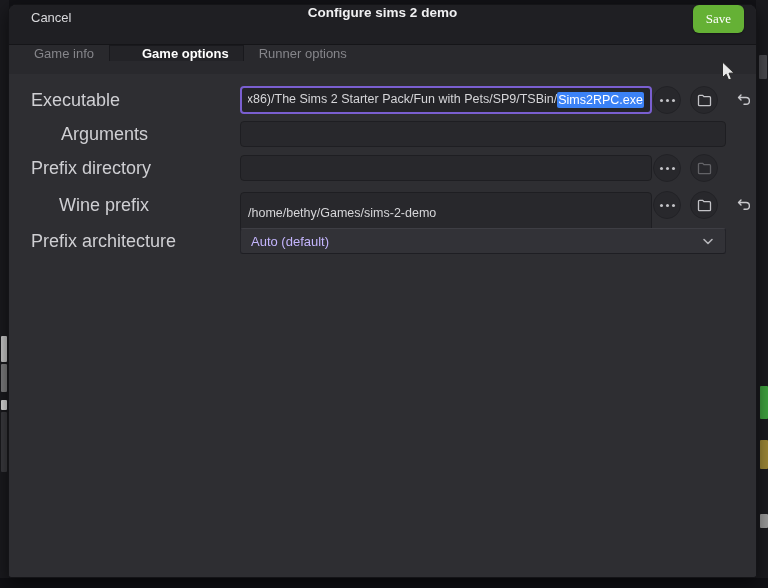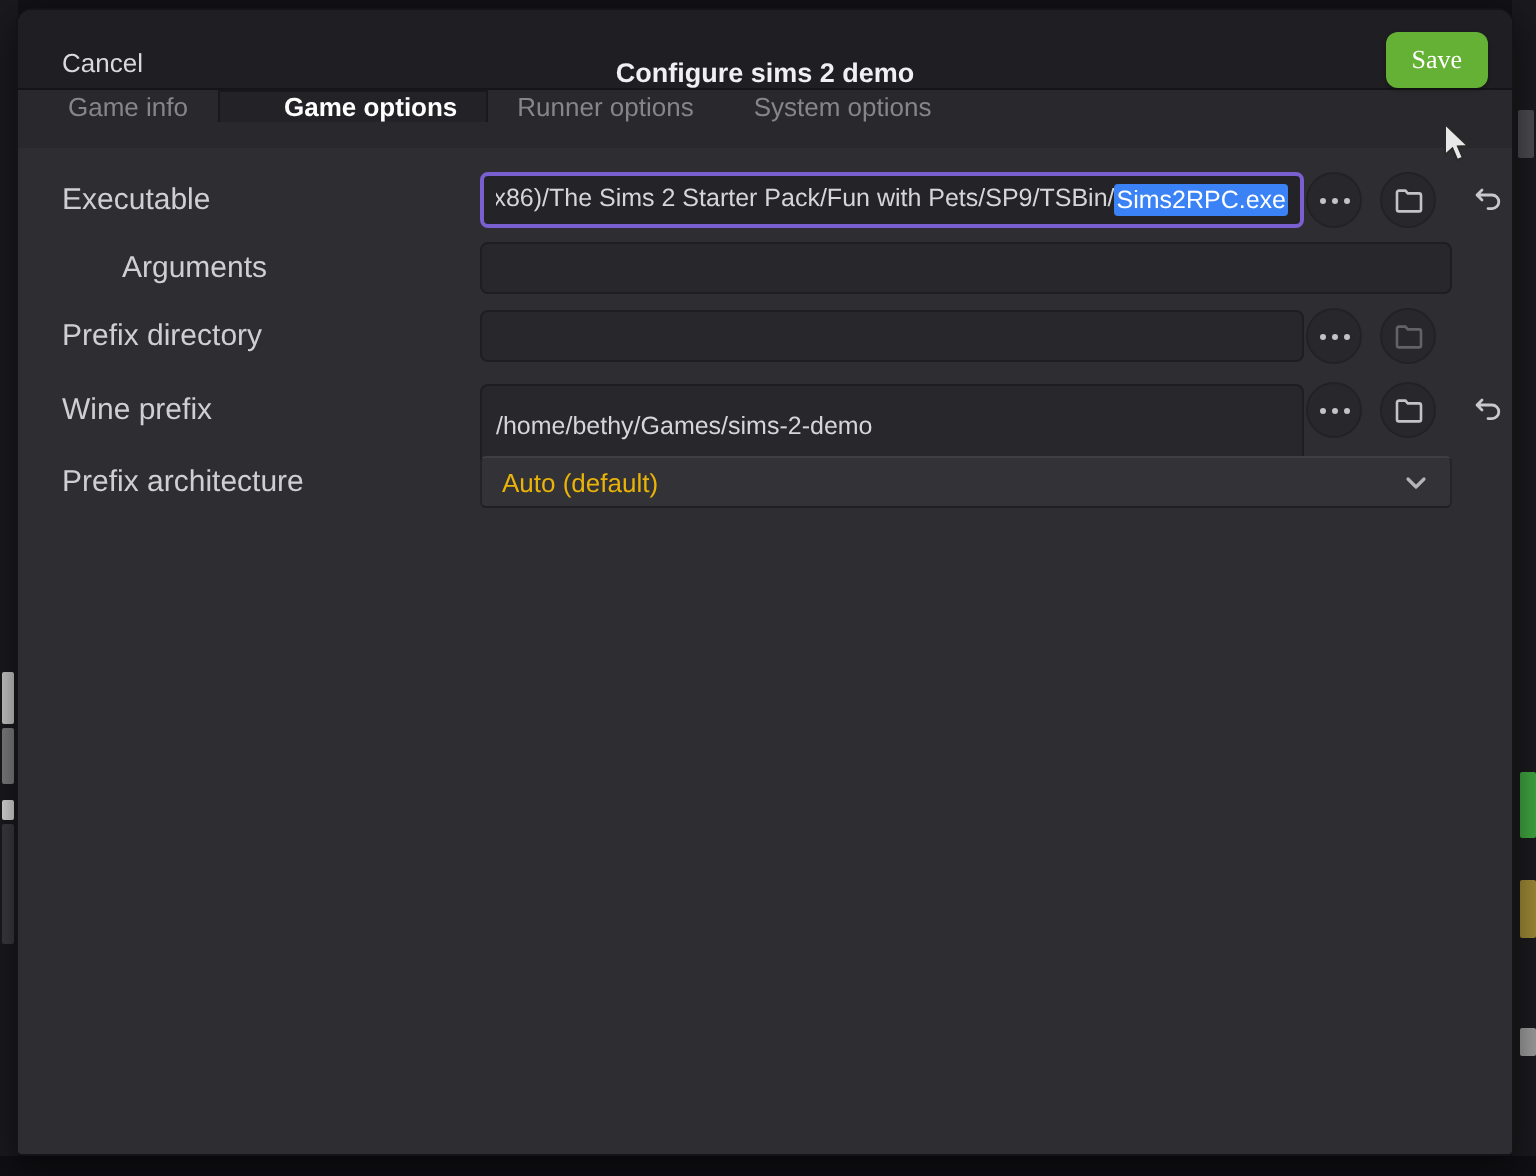--- a/index.html
+++ b/index.html
@@ -24,21 +24,21 @@
     background: #2e2e32;
     border: 1px solid #141417;
     border-radius: 8px 8px 3px 3px;
     box-shadow: 0 6px 18px rgba(0,0,0,.55);
     overflow: hidden;
   }
   .headerbar {
     position: relative; height: 40px;
     background: #1f1f23;
     border-bottom: 1px solid #151518;
-    display: flex; align-items: flex-end;
+    display: flex; align-items: flex-start;
     padding: 0 12px;
   }
   .cancel-btn {
     color: #d9d9dc; font-size: 13px;
     padding: 5px 10px; border-radius: 5px; cursor: pointer;
     background: transparent; border: none;
     font-family: inherit;
   }
   .hb-title {
     position: absolute; left: 0; right: 0; text-align: center;
@@ -73,21 +73,21 @@
     border-color: #19191d;
     color: #ffffff;
     font-weight: bold;
     padding-left: 32px;
   }
 
   
   .content { position: relative; height: calc(100% - 70px); background: #2e2e32; }
   .row-label {
     position: absolute; left: 22px;
-    color: #cfcfd3; font-size: 15px;
+    color: #cfcfd3; font-size: 18px;
     transform: translateY(-50%);
     white-space: nowrap;
   }
   .field {
     position: absolute;
     background: #28282c;
     border: 1px solid #1e1e22;
     border-radius: 4px;
     font-size: 12.5px; color: #d6d6d9;
     display: flex; align-items: center;
@@ -104,21 +104,21 @@
     background: #3b82f6; color: #ffffff;
     border-radius: 2px; padding: 1px 1px;
   }
   .combo {
     position: absolute;
     background: #323237;
     border: 1px solid #232328;
     border-top-color: #3e3e44;
     border-bottom-color: #1e1e23;
     border-radius: 3px;
-    font-size: 13px; color: #eab308;
+    font-size: 13px; color: #c4b5fd;
     display: flex; align-items: center;
     padding: 0 10px; cursor: pointer;
   }
   .combo .chev { margin-left: auto; display: flex; }
 
   .circle-btn {
     position: absolute; width: 28px; height: 28px;
     border-radius: 50%;
     background: #28282c;
     border: 1px solid #222226;
@@ -161,21 +161,20 @@
     <div class="headerbar">
       <button class="cancel-btn">Cancel</button>
       <div class="hb-title">Configure sims 2 demo</div>
       <button class="save-btn">Save</button>
     </div>
 
     <div class="tabbar">
       <div class="tab">Game info</div>
       <div class="tab active">Game options</div>
       <div class="tab">Runner options</div>
-      <div class="tab">System options</div>
     </div>
 
     <div class="content">
 
       <div class="row-label" style="top:26px;">Executable</div>
       <div class="field focused" style="left:231px;top:12px;width:412px;height:28px;">
         <div class="scroll-end">
           <span>iles (x86)/The Sims 2 Starter Pack/Fun with Pets/SP9/TSBin/</span>
             <span class="sel">Sims2RPC.exe</span>
         </div>
@@ -213,21 +212,21 @@
             <i></i>
             <i></i>
           </span>
       </button>
       <button class="circle-btn disabled" style="left:681px;top:80px;">
         <svg width="15" height="13" viewBox="0 0 15 13">
           <path d="M1.5 3.5 v-1.2 a1 1 0 0 1 1-1 h3.2 l1.2 1.4 h5.6 a1 1 0 0 1 1 1 v7 a1 1 0 0 1 -1 1 h-10 a1 1 0 0 1 -1-1 z" fill="none" stroke="#c3c3c7" stroke-width="1.3"></path>
         </svg>
       </button>
 
-      <div class="row-label" style="top:131px;">Wine prefix</div>
+      <div class="row-label" style="top:131px;margin-left:28px;">Wine prefix</div>
       <div class="field" style="left:231px;top:118px;width:412px;height:42px;">
         <span>/home/bethy/Games/sims-2-demo</span>
       </div>
       <button class="circle-btn" style="left:644px;top:117px;">
         <span class="dots">
             <i></i>
             <i></i>
             <i></i>
           </span>
       </button>

